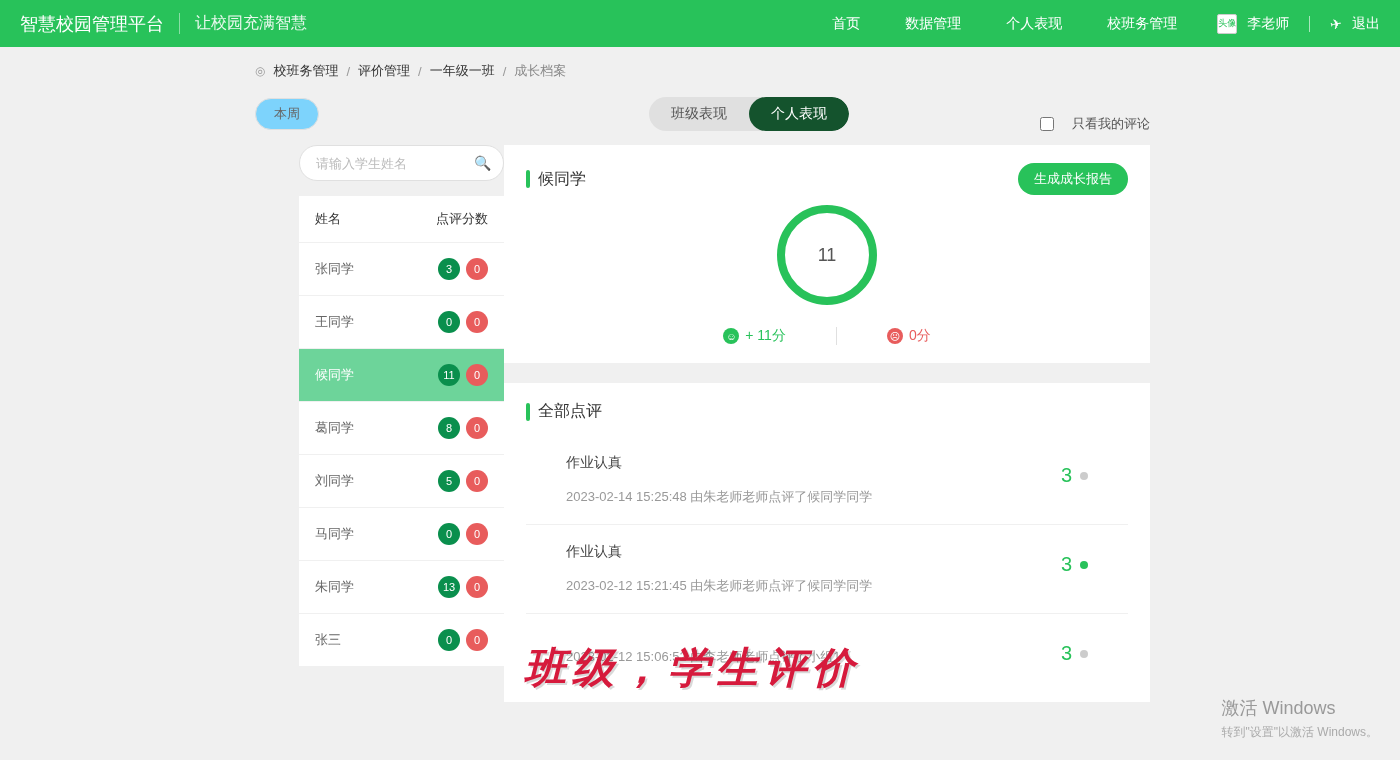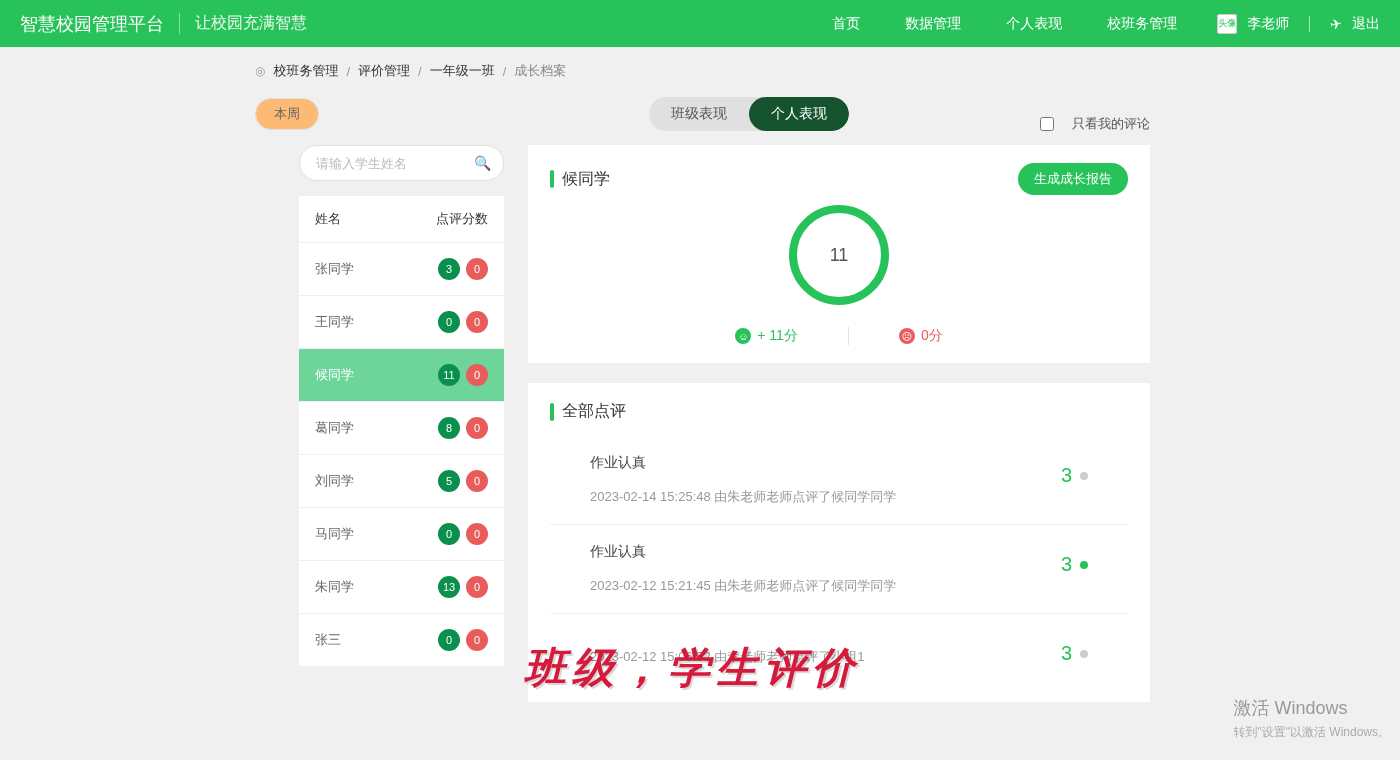--- a/index.html
+++ b/index.html
@@ -15,28 +15,28 @@
 .divider-v { width: 1px; height: 16px; background: rgba(255,255,255,0.6); margin: 0 10px; }
 .paper-plane { display: inline-block; transform: rotate(-10deg); font-size: 14px; }
 
 .breadcrumb { margin: 15px 0 15px 255px; display: flex; align-items: center; gap: 8px; color: #666; font-size: 13px; }
 .breadcrumb .bc-item { color: #333; font-weight: 500; }
 .breadcrumb .bc-sep { color: #999; }
 .breadcrumb .bc-current { color: #888; }
 .loc-icon { color: #999; font-size: 12px; }
 
 .controls-row { margin: 0 0 12px 255px; display: flex; align-items: center; }
-.week-btn { background: #fdba74; border: 1px solid #e0e0e0; border-radius: 18px; padding: 6px 18px; font-size: 13px; color: #666; cursor: pointer; }
+.week-btn { background: #7dd3fc; border: 1px solid #e0e0e0; border-radius: 18px; padding: 6px 18px; font-size: 13px; color: #666; cursor: pointer; }
 .tab-toggle { margin-left: 330px; display: inline-flex; background: #e0e0e0; border-radius: 18px; overflow: hidden; }
 .tab-toggle-item { padding: 8px 22px; font-size: 14px; color: #555; cursor: pointer; }
 .tab-toggle-item.active { background: #14532d; color: #fff; border-radius: 18px; }
 .checkbox-only { margin-left: auto; margin-right: 250px; display: flex; align-items: center; gap: 18px; color: #555; font-size: 13px; margin-top: 20px; }
 .checkbox-only input { width: 14px; height: 14px; }
 
-.main-wrap { display: flex; gap: 24px; margin: 0 250px 0 255px; padding-left: 44px; }
+.main-wrap { display: flex; margin: 0 250px 0 255px; padding-left: 44px; }
 
 .left-col { width: 205px; flex-shrink: 0; }
 .search-box { position: relative; margin-bottom: 15px; }
 .search-box input { width: 100%; height: 36px; border: 1px solid #e0e0e0; border-radius: 18px; padding: 0 36px 0 16px; font-size: 13px; outline: none; color: #999; }
 .search-box input::placeholder { color: #bbb; }
 .search-icon { position: absolute; right: 12px; top: 50%; transform: translateY(-50%); color: #ccc; font-size: 14px; }
 
 .student-list { background: #fff; }
 .student-list-header { display: flex; justify-content: space-between; padding: 14px 16px; font-size: 13px; color: #333; font-weight: 500; }
 .student-row { display: flex; align-items: center; justify-content: space-between; padding: 15px 16px; font-size: 13px; cursor: pointer; border-top: 1px solid #f0f0f0; }
@@ -71,21 +71,21 @@
 .review-item { padding: 18px 40px; border-bottom: 1px solid #f0f0f0; display: flex; justify-content: space-between; align-items: flex-start; }
 .review-item:last-child { border-bottom: none; }
 .review-left { }
 .review-title { font-size: 14px; color: #444; margin-bottom: 16px; }
 .review-meta { font-size: 13px; color: #999; }
 .review-right { display: flex; align-items: center; gap: 8px; font-size: 20px; color: #28c25a; font-weight: 400; margin-top: 10px; }
 .review-dot { width: 8px; height: 8px; border-radius: 50%; background: #ccc; display: inline-block; }
 .review-dot.green { background: #28c25a; }
 
 .overlay-text { position: fixed; left: 524px; top: 640px; font-size: 42px; font-weight: 700; color: #d61a3c; text-shadow: 2px 2px 0 rgba(0,0,0,0.15); letter-spacing: 6px; pointer-events: none; font-style: italic; text-align: right; }
-.watermark { position: fixed; right: 10px; bottom: 18px; color: #aaa; font-size: 12px; line-height: 1.6; pointer-events: none; }
+.watermark { position: fixed; right: 22px; bottom: 18px; color: #aaa; font-size: 12px; line-height: 1.6; pointer-events: none; }
 .watermark .wm-title { font-size: 18px; color: #999; }
 </style>
 </head>
 <body>
 
 <div class="header">
   <span class="logo-title">智慧校园管理平台</span>
   <span class="logo-sub">让校园充满智慧</span>
   <div class="nav">
     <span class="nav-item">首页</span>

